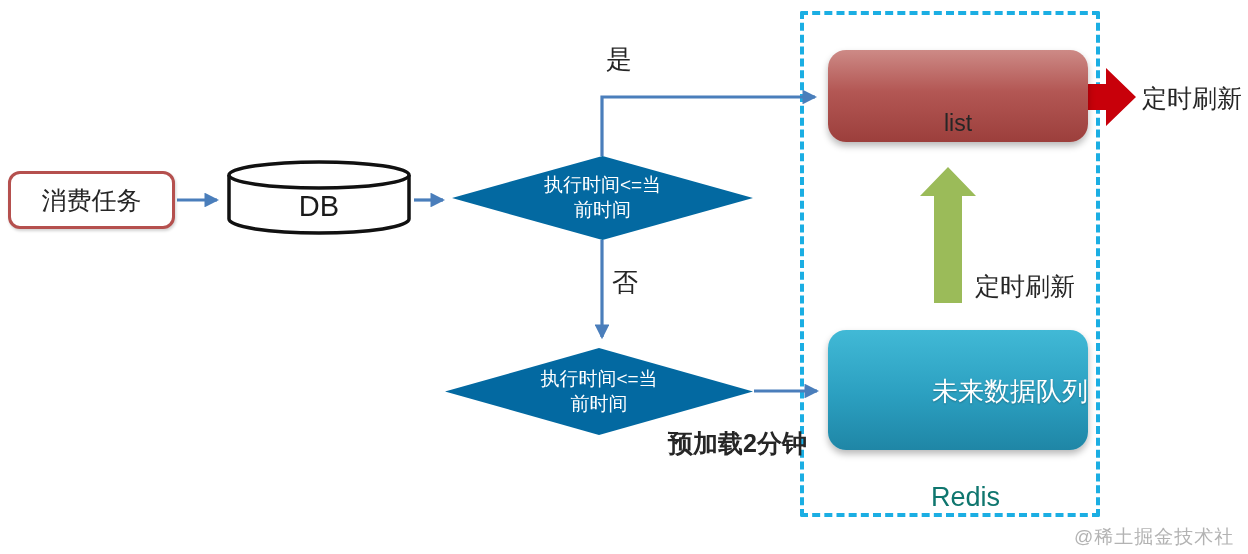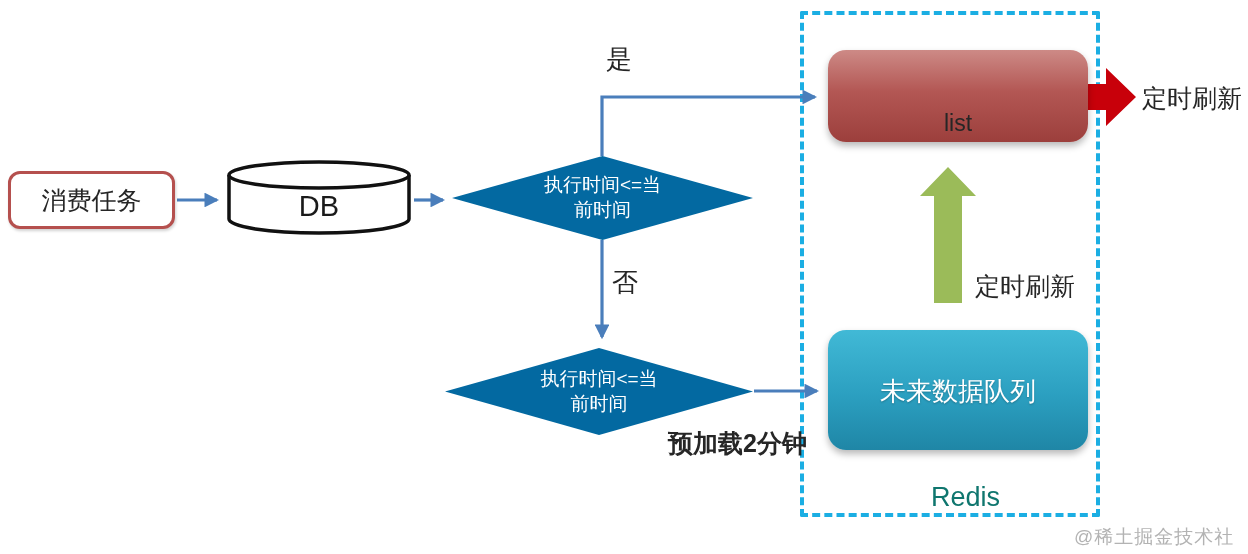--- a/index.html
+++ b/index.html
@@ -54,21 +54,21 @@
   }
   #future-queue{
     top:330px;height:120px;
     background:linear-gradient(180deg,#41b9d6 0%,#2b9fc0 55%,#1f86a6 100%);
   }
   .queue .q-title{
     position:absolute;left:0;width:100%;text-align:center;
     color:#ffffff;font-size:26px;text-shadow:0 1px 2px rgba(0,0,0,0.25);
   }
   #current-queue .q-title{top:27px;}
-  #future-queue .q-title{top:44px;}
+  #future-queue .q-title{top:44px;text-align:right;}
   .queue .q-subtitle{
     position:absolute;left:0;width:100%;text-align:center;color:#262626;
   }
   #current-queue .q-subtitle{top:60px;font-size:23px;}
   #future-queue .q-subtitle{
     top:86px;font-size:26px;color:#1c2430;
     text-decoration:underline wavy #d03a3a;text-decoration-thickness:2px;text-underline-offset:3px;
   }
 
   

